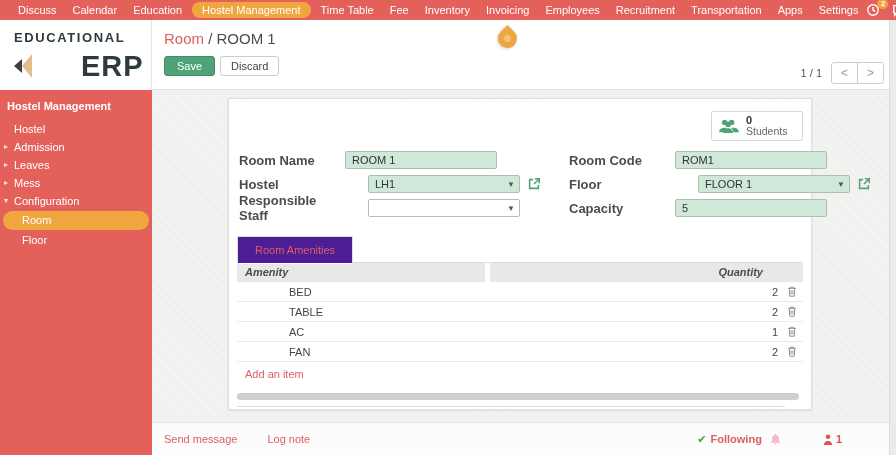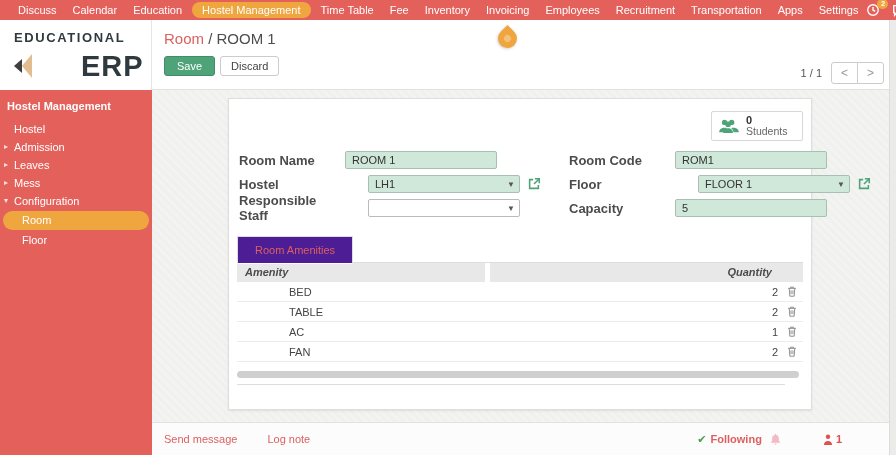--- a/index.html
+++ b/index.html
@@ -74,21 +74,21 @@
   .ext-link { margin-left:7px; display:inline-flex; cursor:pointer; }
 
   .notebook { margin-top:16px; }
   .tabbar { position:relative; height:27px; }
   .tabbar::after { content:''; position:absolute; left:0; right:0; bottom:0; border-bottom:1px solid #ddd; }
   .tab { display:inline-block; position:relative; z-index:1; background:#4c1d95; border:1px solid #ddd; border-bottom:1px solid #fff; margin-bottom:-1px; height:28px; line-height:27px; padding:0 17px; color:#dd5f5f; font-size:11px; cursor:pointer; }
 
   .thead { display:flex; gap:5px;font-style:italic; }
   .th { background:#e8e8e8; color:#4c4c4c; font-weight:bold; font-size:11px; height:19px; line-height:19px; padding:0 8px; }
   .th.c1 { width:248px; flex:0 0 248px; }
-  .th.c2 { flex:1; text-align:right; padding-right:31px; }
+  .th.c2 { flex:1; text-align:right; padding-right:40px; }
   .trow { display:flex; align-items:center; height:20px; border-bottom:1px solid #ebebeb; padding:0 4px 0 8px; cursor:pointer; }
   .trow .name { flex:1; color:#444;padding-left:44px; }
   .trow .qty { width:36px; text-align:right; margin-right:7px; color:#444; }
   .trash { width:14px; display:inline-flex; justify-content:center; cursor:pointer; }
   .add-line { color:#dd5f5f; padding:6px 8px 4px 8px; cursor:pointer; }
   .hscroll { margin-top:9px; height:7px; width:calc(100% - 4px); background:#cfcfcf; border-radius:4px; cursor:pointer; }
   .sheet-hr { border:none; border-top:1px solid #ddd; margin:6px 18px 0 0; }
 
   .chatter { height:33px; flex:0 0 auto; background:#fcfcfc; border-top:1px solid #e3e3e3; display:flex; align-items:center; padding:0 12px; }
   .chat-link { color:#dd5f5f; font-size:11px; cursor:pointer; margin-right:30px; }
@@ -329,20 +329,21 @@
             </div>
             <div class="trow">
               <span class="name">FAN</span>
               <span class="qty">2</span>
               <span class="trash">
                 <svg width="10" height="11" viewBox="0 0 12 14" fill="none" stroke="#8a8a8a" stroke-width="1.2">
                   <path d="M1 3h10M4 3V1.5h4V3M2.5 3l.7 10h5.6l.7-10M4.8 5.5v5M7.2 5.5v5"></path>
                 </svg>
               </span>
             </div>
+            <div class="add-line">Add an item</div>
             <div class="hscroll"></div>
             <hr class="sheet-hr">
           </div>
 
         </div>
       </div>
 
       <div class="chatter">
         <span class="chat-link">Send message</span>
         <span class="chat-link">Log note</span>

